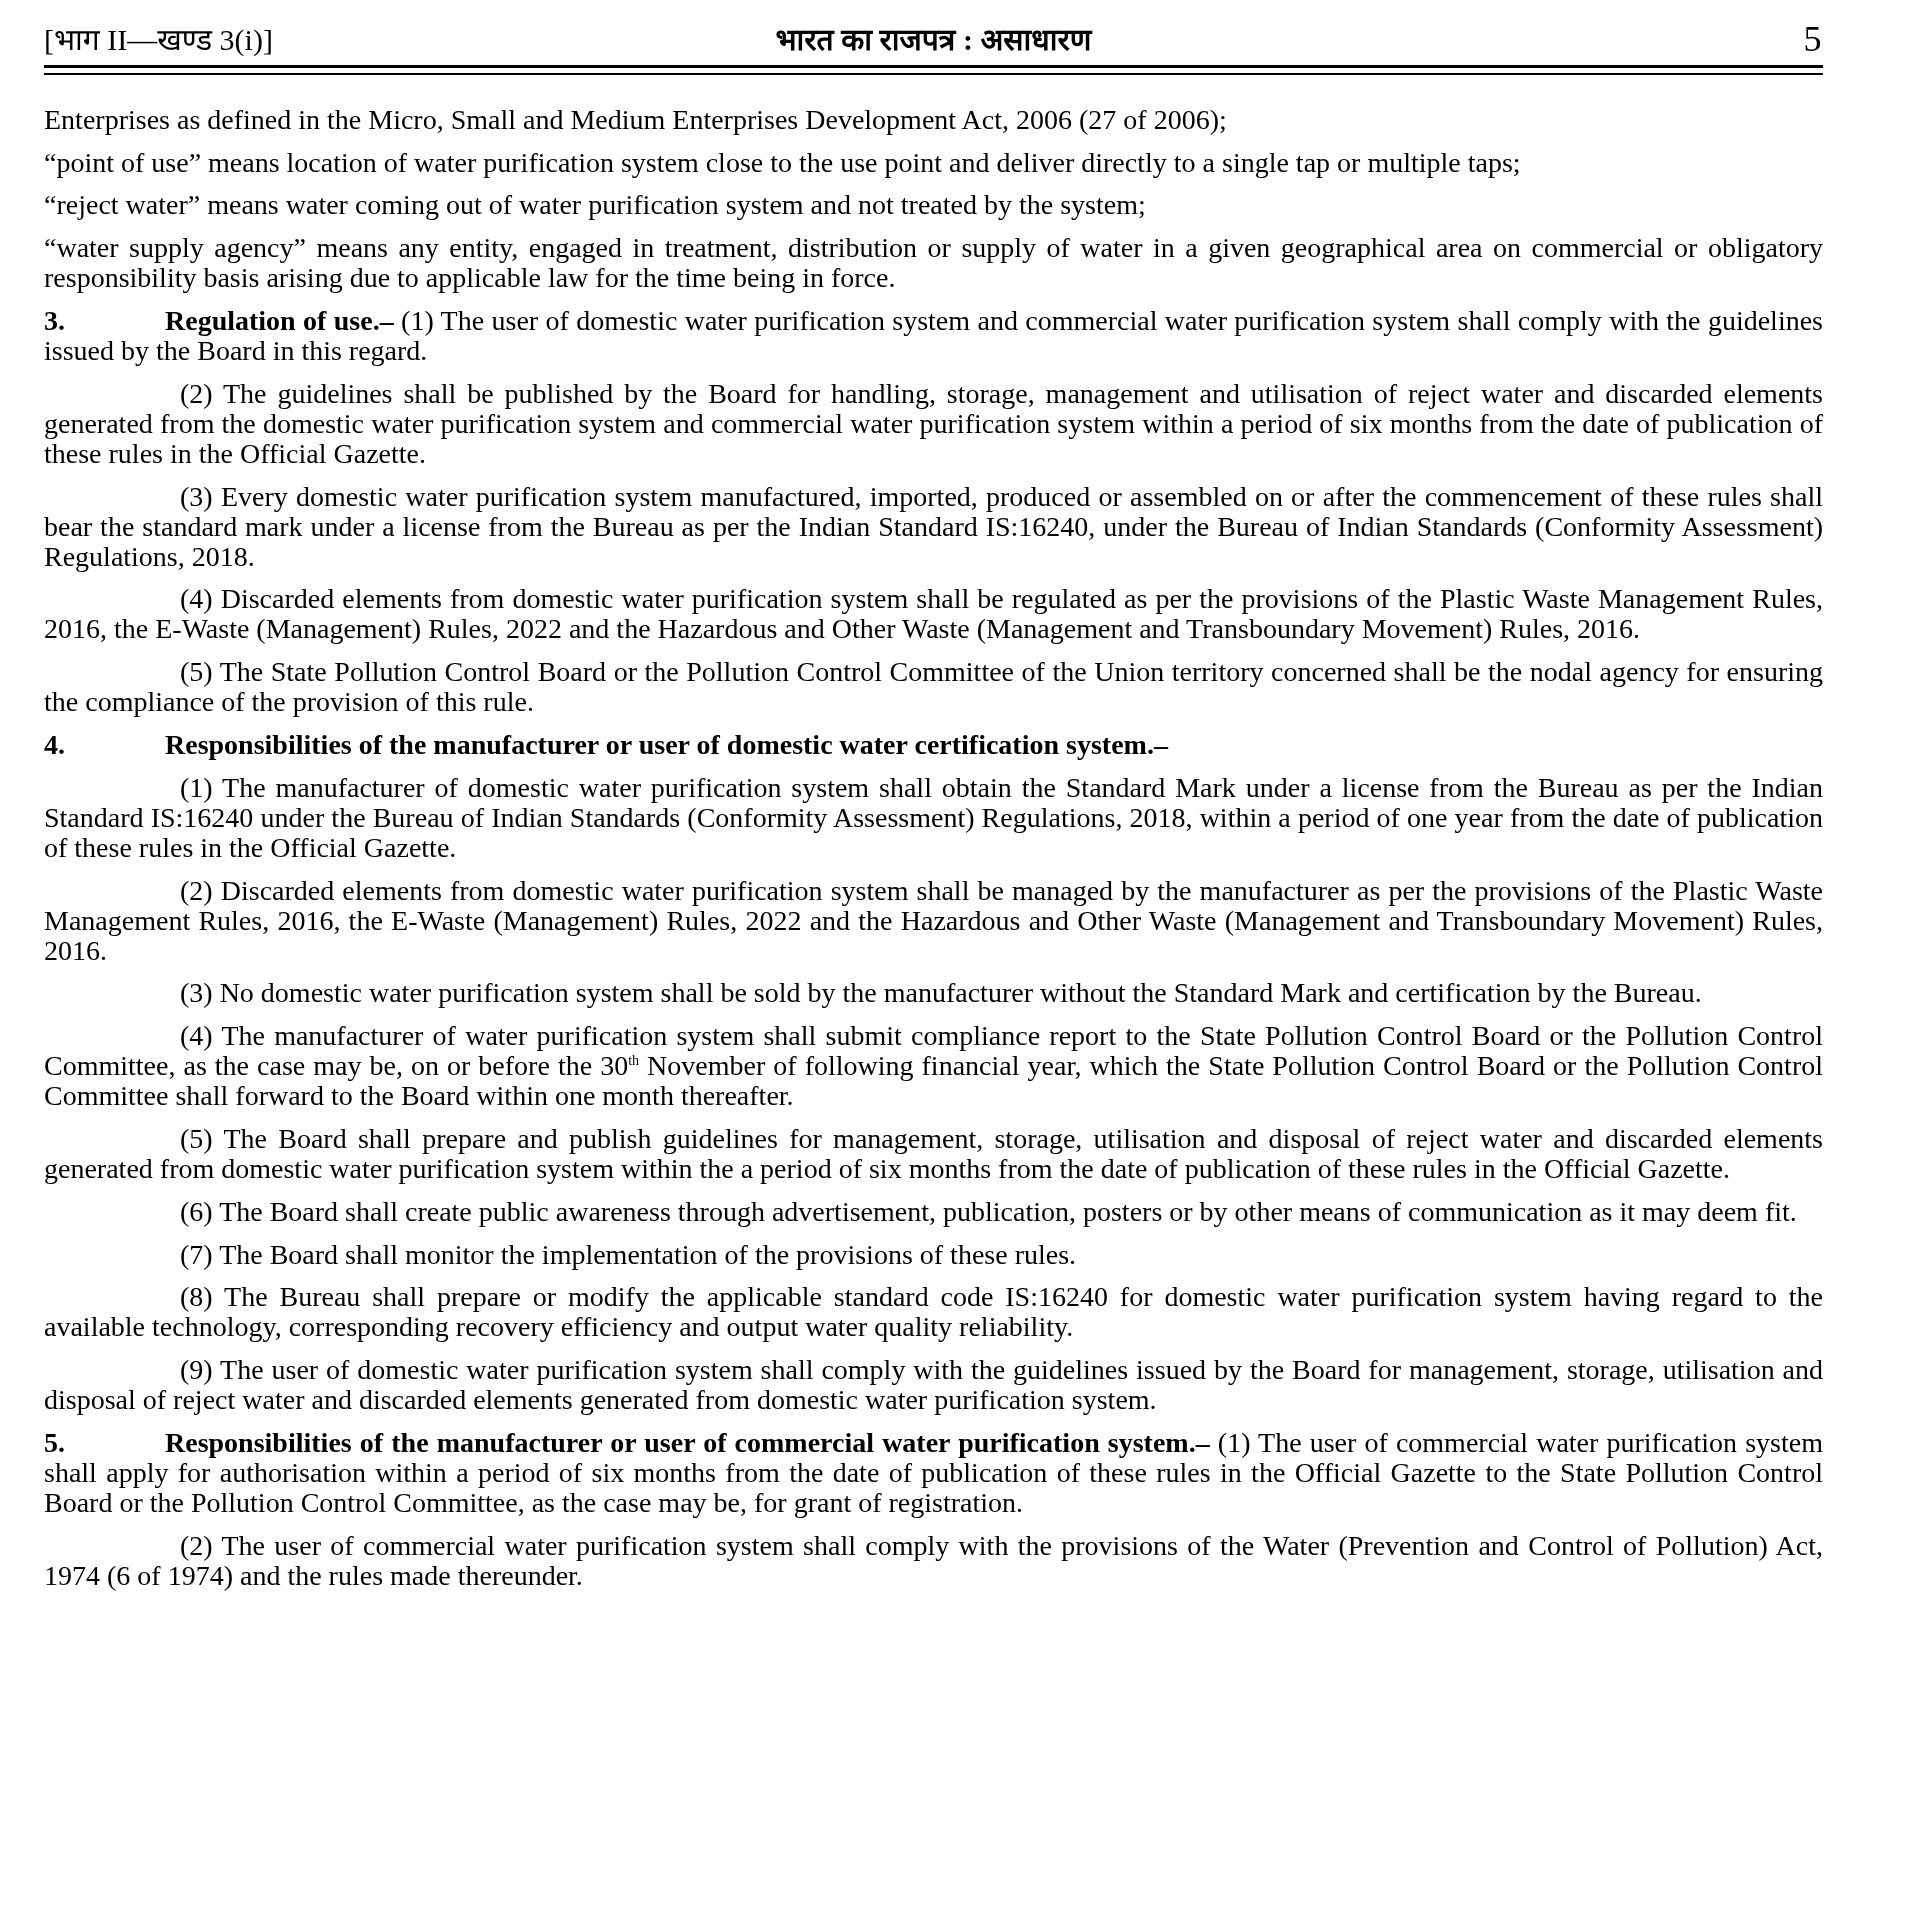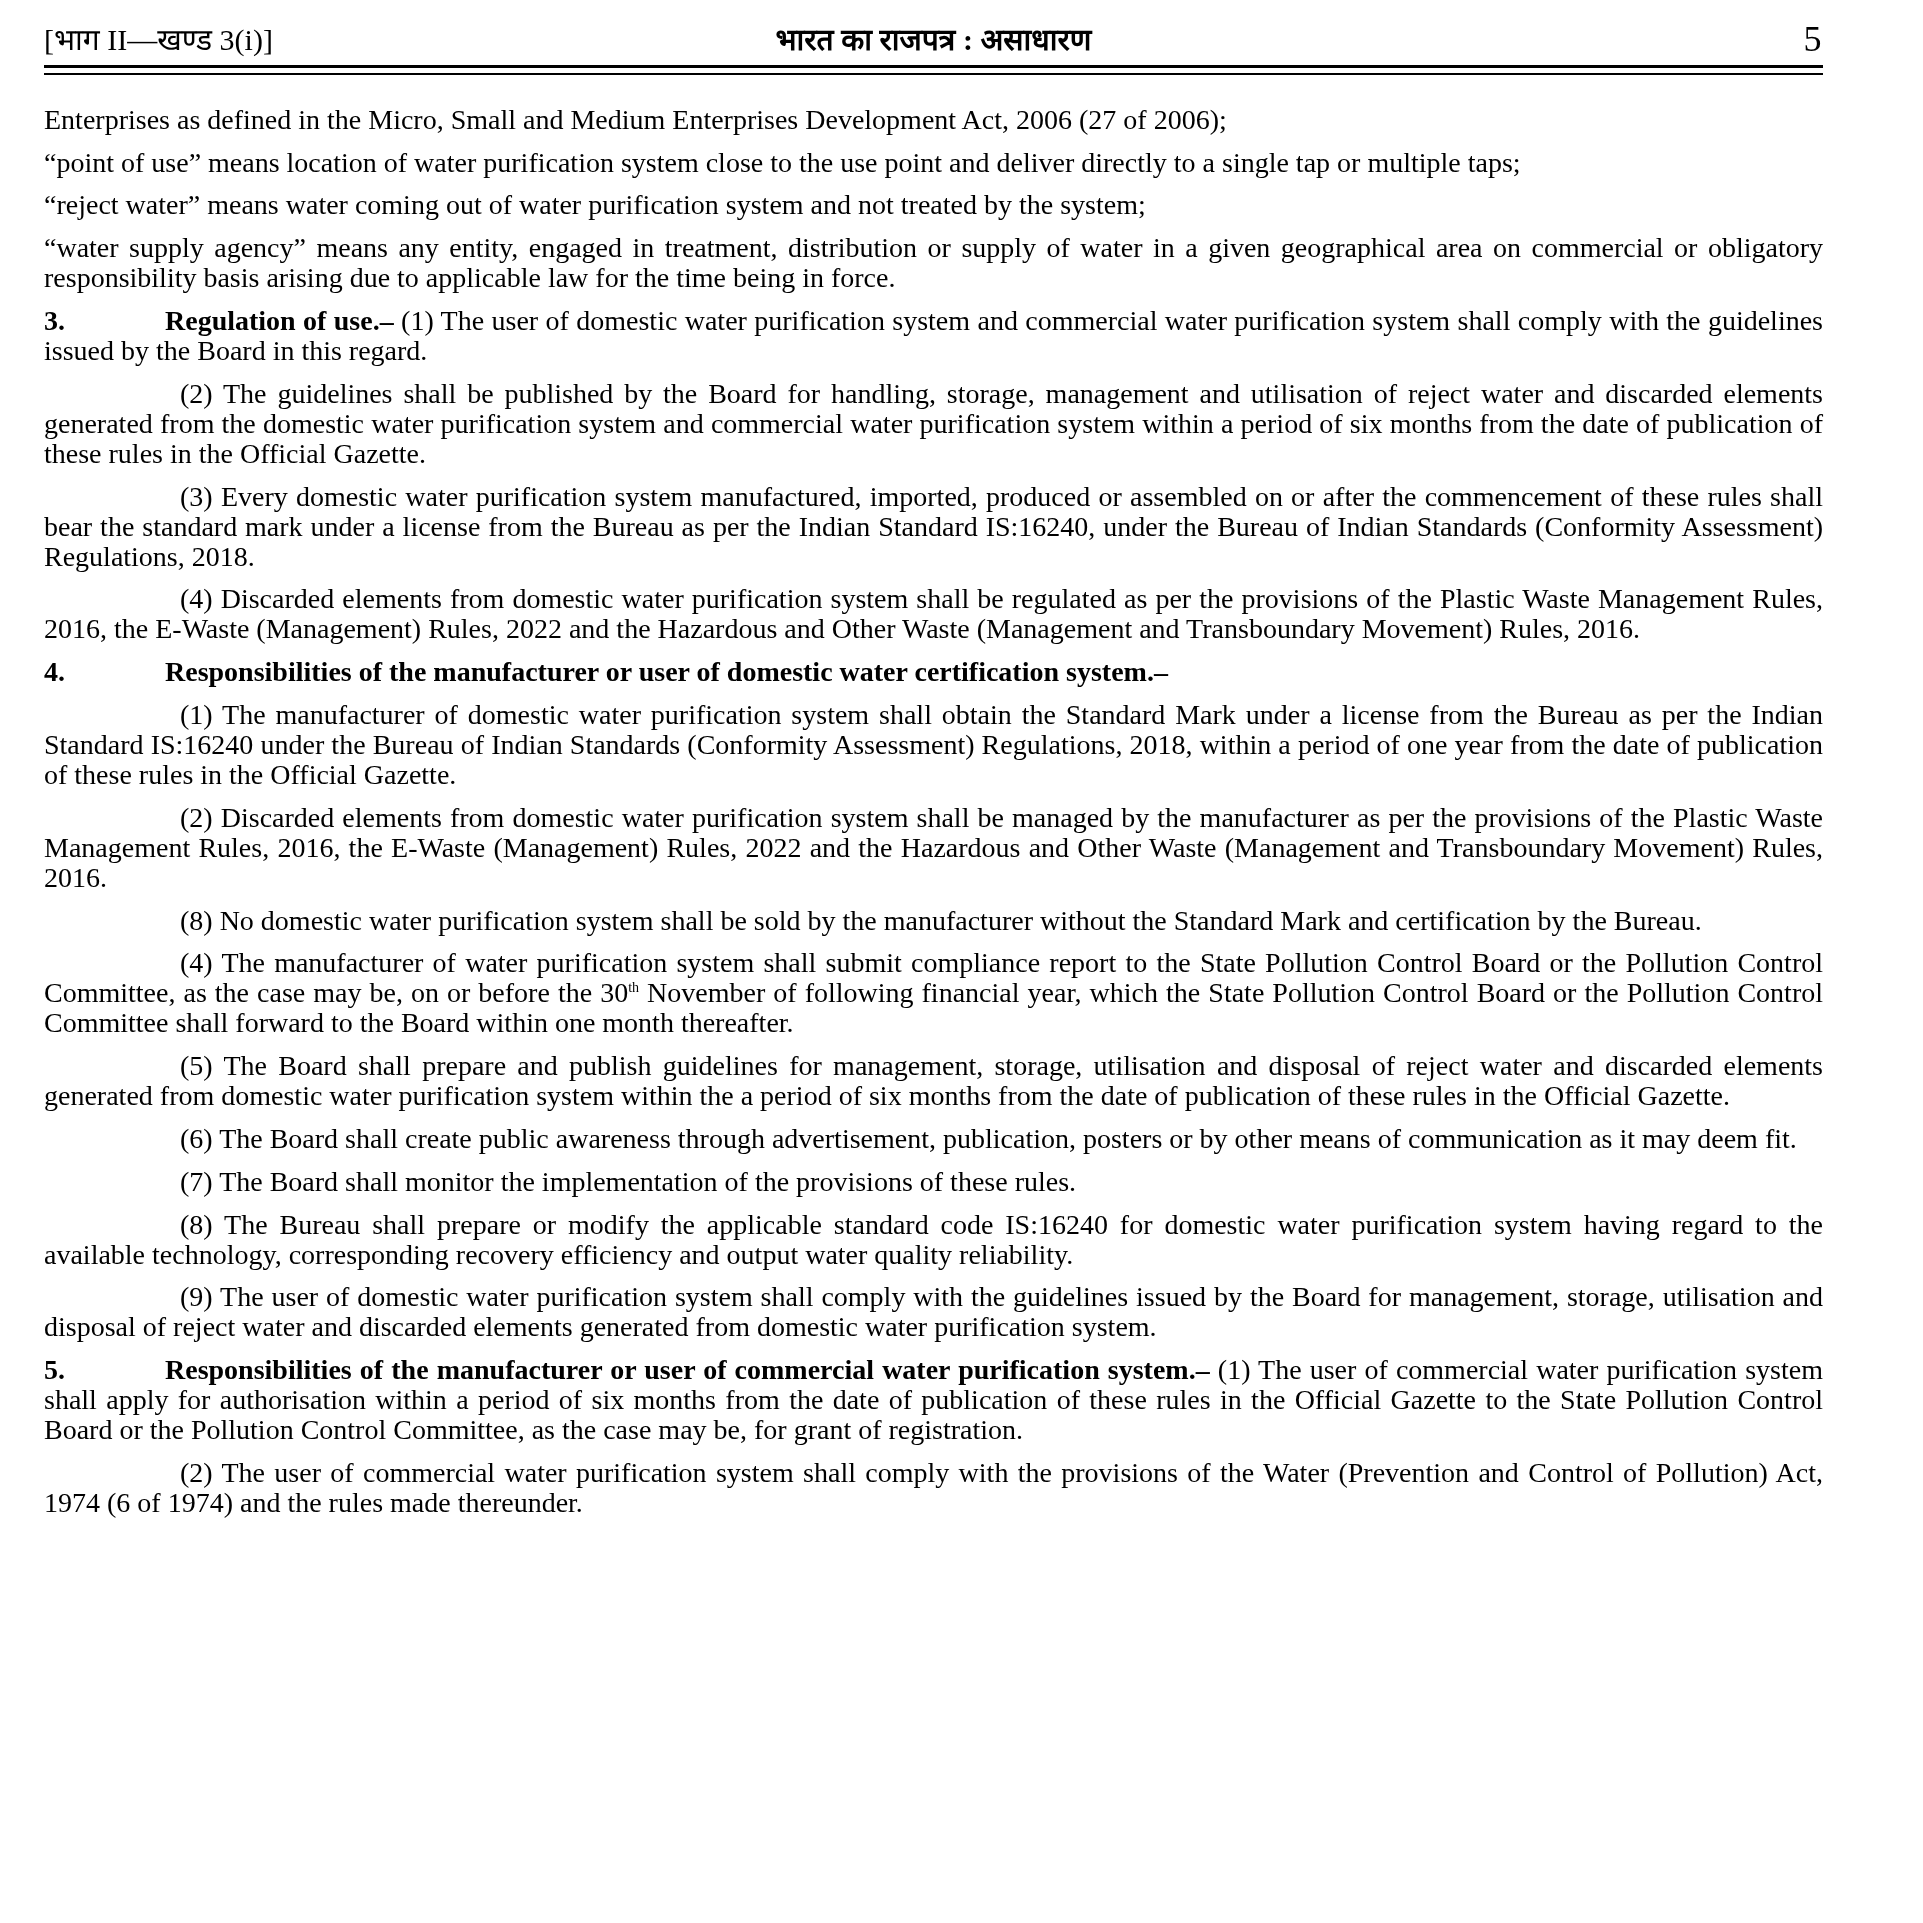--- a/index.html
+++ b/index.html
@@ -81,25 +81,26 @@
     </p>
     <p class="clause">
       <span class="clabel">(i)</span>
       <span>“water supply agency” means any entity, engaged in treatment, distribution or supply of water in a given geographical area on commercial or obligatory responsibility basis arising due to applicable law for the time being in force.</span>
     </p>
 
     <p><span class="secnum">3.</span><b class="shead">Regulation of use.–</b> <span>(1) The user of domestic water purification system and commercial water purification system shall comply with the guidelines issued by the Board in this regard.</span></p>
     <p class="para">(2) The guidelines shall be published by the Board for handling, storage, management and utilisation of reject water and discarded elements generated from the domestic water purification system and commercial water purification system within a period of six months from the date of publication of these rules in the Official Gazette.</p>
     <p class="para">(3) Every domestic water purification system manufactured, imported, produced or assembled on or after the commencement of these rules shall bear the standard mark under a license from the Bureau as per the Indian Standard IS:16240, under the Bureau of Indian Standards (Conformity Assessment) Regulations, 2018.</p>
     <p class="para">(4) Discarded elements from domestic water purification system shall be regulated as per the provisions of the Plastic Waste Management Rules, 2016, the E-Waste (Management) Rules, 2022 and the Hazardous and Other Waste (Management and Transboundary Movement) Rules, 2016.</p>
+    <p class="para">(5) The State Pollution Control Board or the Pollution Control Committee of the Union territory concerned shall be the nodal agency for ensuring the compliance of the provision of this rule.</p>
 
     <p><span class="secnum">4.</span><b class="shead">Responsibilities of the manufacturer or user of domestic water certification system.–</b></p>
     <p class="para">(1) The manufacturer of domestic water purification system shall obtain the Standard Mark under a license from the Bureau as per the Indian Standard IS:16240 under the Bureau of Indian Standards (Conformity Assessment) Regulations, 2018, within a period of one year from the date of publication of these rules in the Official Gazette.</p>
     <p class="para">(2)  Discarded elements from domestic water purification system shall be managed by the manufacturer as per the provisions of the Plastic Waste Management Rules, 2016, the E-Waste (Management) Rules, 2022 and the Hazardous and Other Waste (Management and Transboundary Movement) Rules, 2016.</p>
-    <p class="para">(8) No domestic water purification system shall be sold by the manufacturer without the Standard Mark and certification by the Bureau.</p>
+    <p class="para">(3) No domestic water purification system shall be sold by the manufacturer without the Standard Mark and certification by the Bureau.</p>
     <p class="para"><span>(4) The manufacturer of water purification system shall submit compliance report to the State Pollution Control Board or the Pollution Control Committee, as the case may be, on or before the 30</span><sup>th</sup><span> November of following financial year, which the State Pollution Control Board or the Pollution Control Committee shall forward to the Board within one month thereafter.</span></p>
     <p class="para">(5) The Board shall prepare and publish guidelines for management, storage, utilisation and disposal of reject water and discarded elements generated from domestic water purification system within the a period of six months from the date of publication of these rules in the Official Gazette.</p>
     <p class="para">(6) The Board shall create public awareness through advertisement, publication, posters or by other means of communication as it may deem fit.</p>
     <p class="para">(7) The Board shall monitor the implementation of the provisions of these rules.</p>
     <p class="para">(8) The Bureau shall prepare or modify the applicable standard code IS:16240 for domestic water purification system having regard to the available technology, corresponding recovery efficiency and output water quality reliability.</p>
     <p class="para">(9) The user of domestic water purification system shall comply with the guidelines issued by the Board for management, storage, utilisation and disposal of reject water and discarded elements generated from domestic water purification system.</p>
 
     <p><span class="secnum">5.</span><b class="shead">Responsibilities of the manufacturer or user of commercial water purification system.–</b> <span>(1) The user of commercial water purification system shall apply for authorisation within a period of six months from the date of publication of these rules in the Official Gazette to the State Pollution Control Board or the Pollution Control Committee, as the case may be, for grant of registration.</span></p>
     <p class="para">(2) The user of commercial water purification system shall comply with the provisions of the Water (Prevention and Control of Pollution) Act, 1974 (6 of 1974) and the rules made thereunder.</p>
 

